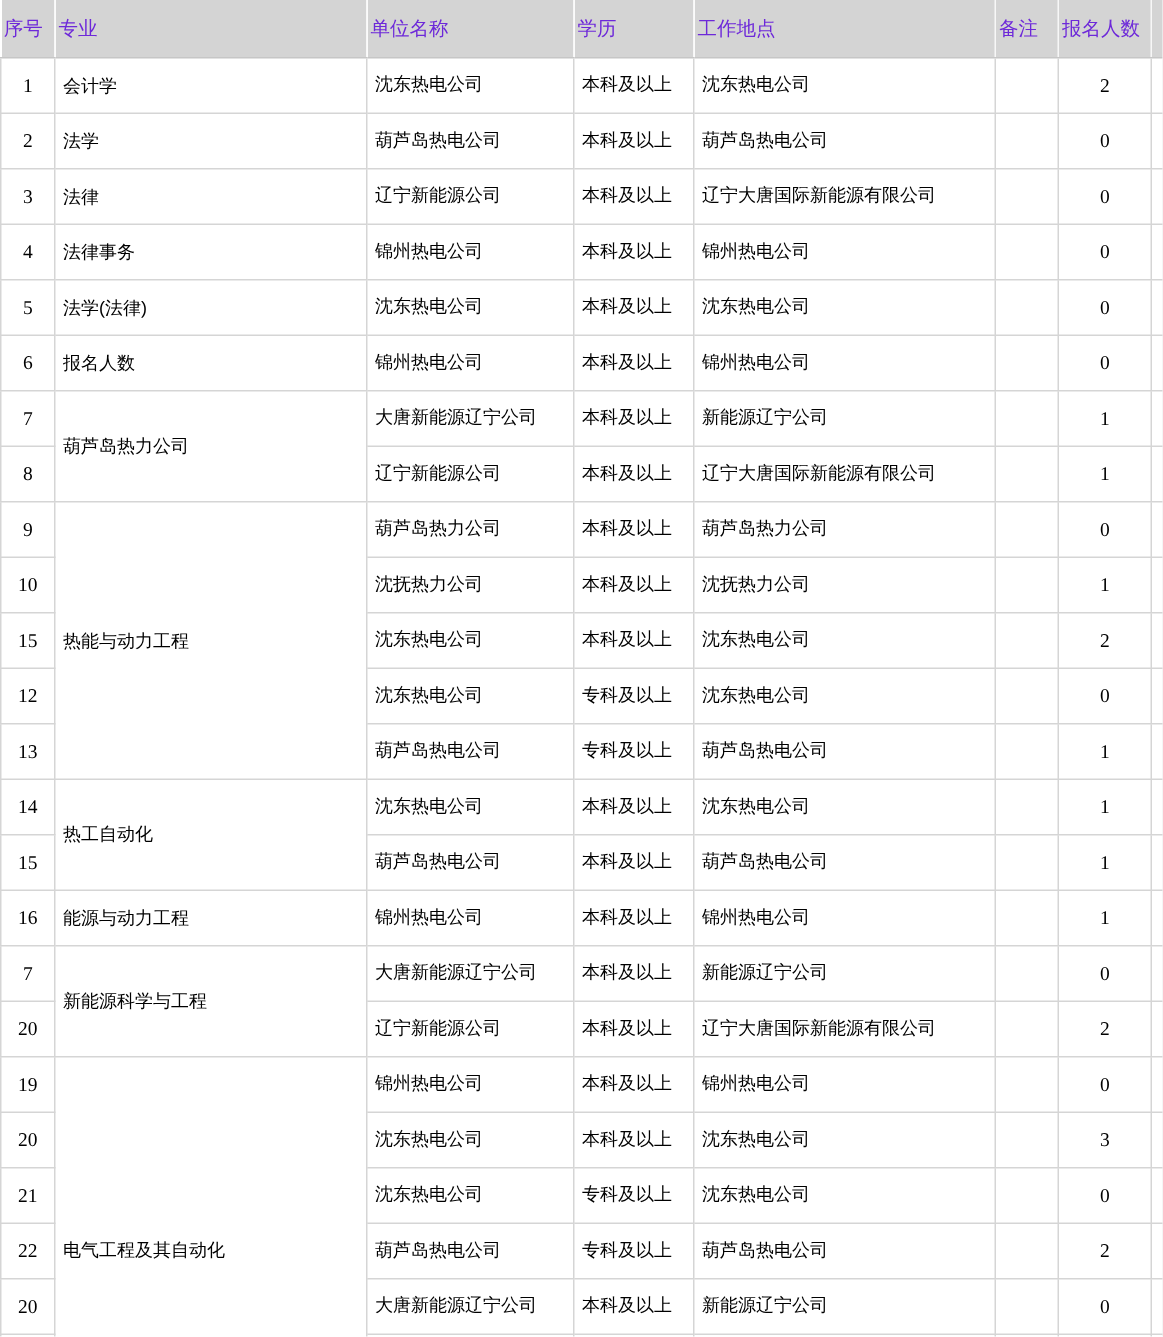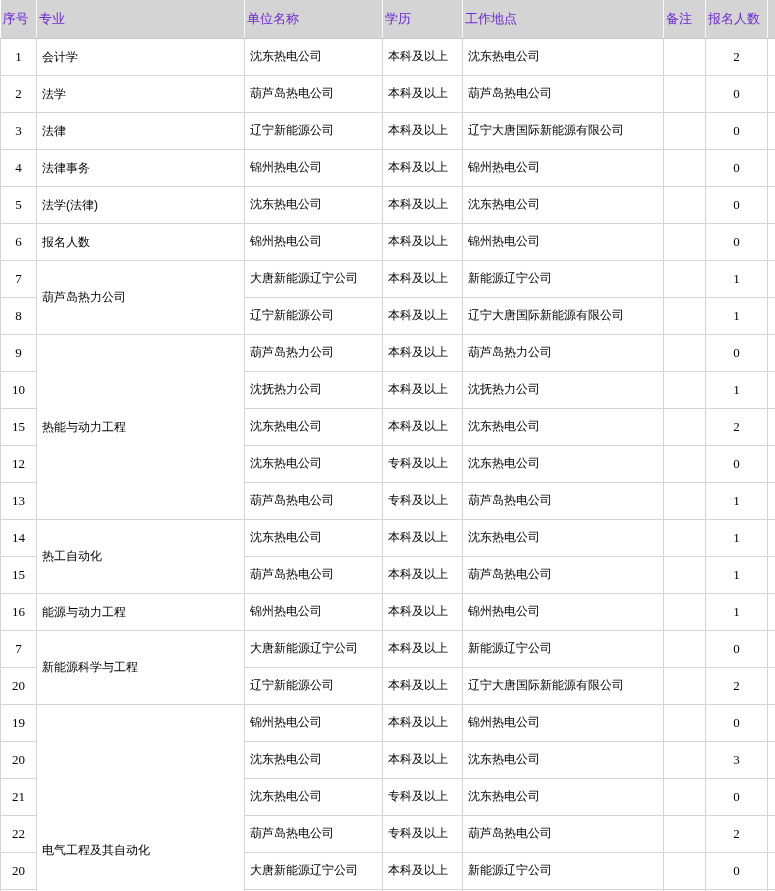--- a/index.html
+++ b/index.html
@@ -52,21 +52,21 @@
   }
   td.num {
     text-align: center;
     font-family: "Liberation Serif", "DejaVu Serif", serif;
     font-size: 13px;
     padding: 0 2px;
   }
   td.major { vertical-align: middle; }
   td.major div { line-height: 16px; }
   td.major.offset { vertical-align: top; }
-  td.major.offset div { padding-top: 120px; margin-top: 17px; }
+  td.major.offset div { padding-top: 120px; }
 </style>
 </head>
 <body>
 
 <table>
   <colgroup>
     <col class="c-no">
       <col class="c-major">
       <col class="c-company">
       <col class="c-degree">

